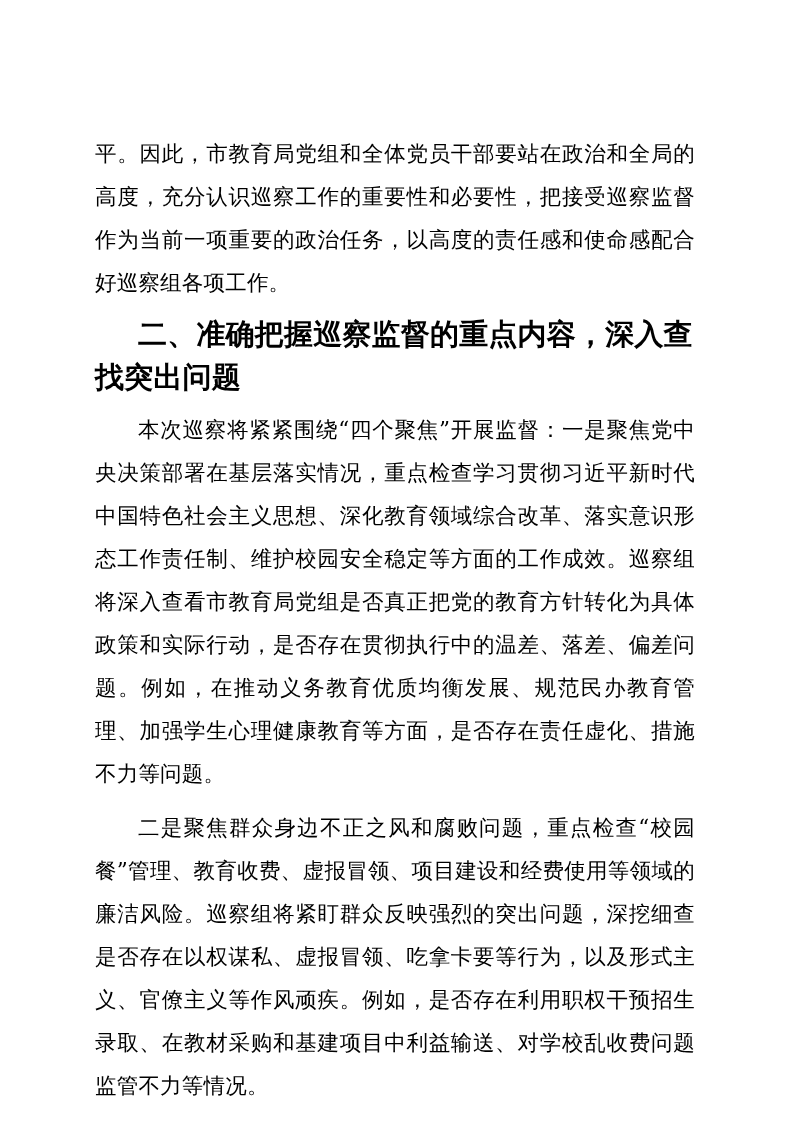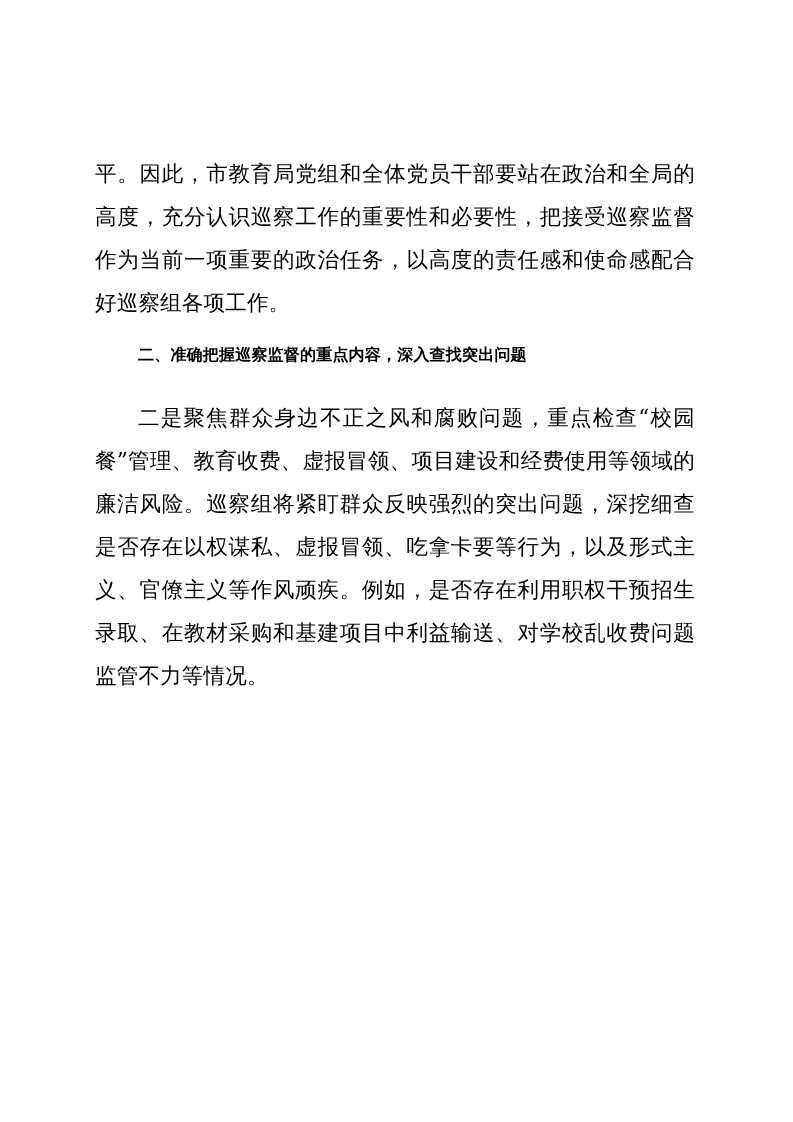--- a/index.html
+++ b/index.html
@@ -11,39 +11,39 @@
     position: relative;
     width: 793px;
     height: 1122px;
     background: #ffffff;
     overflow: hidden;
     box-sizing: border-box;
   }
   .content {
     position: absolute;
     left: 95px;
-    top: 152px;
+    top: 132px;
     width: 600px;
     font-family: "DejaVu Serif", "Liberation Serif", serif;
     color: #000000;
   }
   p.body-para {
     margin: 0 0 0 0;
     font-size: 21.5px;
     line-height: 43px;
     text-align: justify;
     text-justify: inter-ideograph;
     letter-spacing: 0.2px;
   }
   p.indent {
     text-indent: 43px;
   }
   p.heading {
     margin: 0;
-    font-size: 16px;
+    font-size: 29px;
     line-height: 43px;
     font-weight: bold;
     text-indent: 43px;
     letter-spacing: 0.2px;
   }
   .gap-small { height: 9px; }
   .gap-med { height: 11px; }
 </style>
 </head>
 <body>
@@ -52,19 +52,20 @@
   <div class="content">
 
     <p class="body-para">平。因此，市教育局党组和全体党员干部要站在政治和全局的高度，充分认识巡察工作的重要性和必要性，把接受巡察监督作为当前一项重要的政治任务，以高度的责任感和使命感配合好巡察组各项工作。</p>
 
     <div class="gap-small"></div>
 
     <p class="heading">二、准确把握巡察监督的重点内容，深入查找突出问题</p>
 
     <div class="gap-small"></div>
 
+    <p class="body-para indent">本次巡察将紧紧围绕“四个聚焦”开展监督：一是聚焦党中央决策部署在基层落实情况，重点检查学习贯彻习近平新时代中国特色社会主义思想、深化教育领域综合改革、落实意识形态工作责任制、维护校园安全稳定等方面的工作成效。巡察组将深入查看市教育局党组是否真正把党的教育方针转化为具体政策和实际行动，是否存在贯彻执行中的温差、落差、偏差问题。例如，在推动义务教育优质均衡发展、规范民办教育管理、加强学生心理健康教育等方面，是否存在责任虚化、措施不力等问题。</p>
 
     <div class="gap-med"></div>
 
     <p class="body-para indent">二是聚焦群众身边不正之风和腐败问题，重点检查“校园餐”管理、教育收费、虚报冒领、项目建设和经费使用等领域的廉洁风险。巡察组将紧盯群众反映强烈的突出问题，深挖细查是否存在以权谋私、虚报冒领、吃拿卡要等行为，以及形式主义、官僚主义等作风顽疾。例如，是否存在利用职权干预招生录取、在教材采购和基建项目中利益输送、对学校乱收费问题监管不力等情况。</p>
 
   </div>
 </div>
 
 </body></html>

